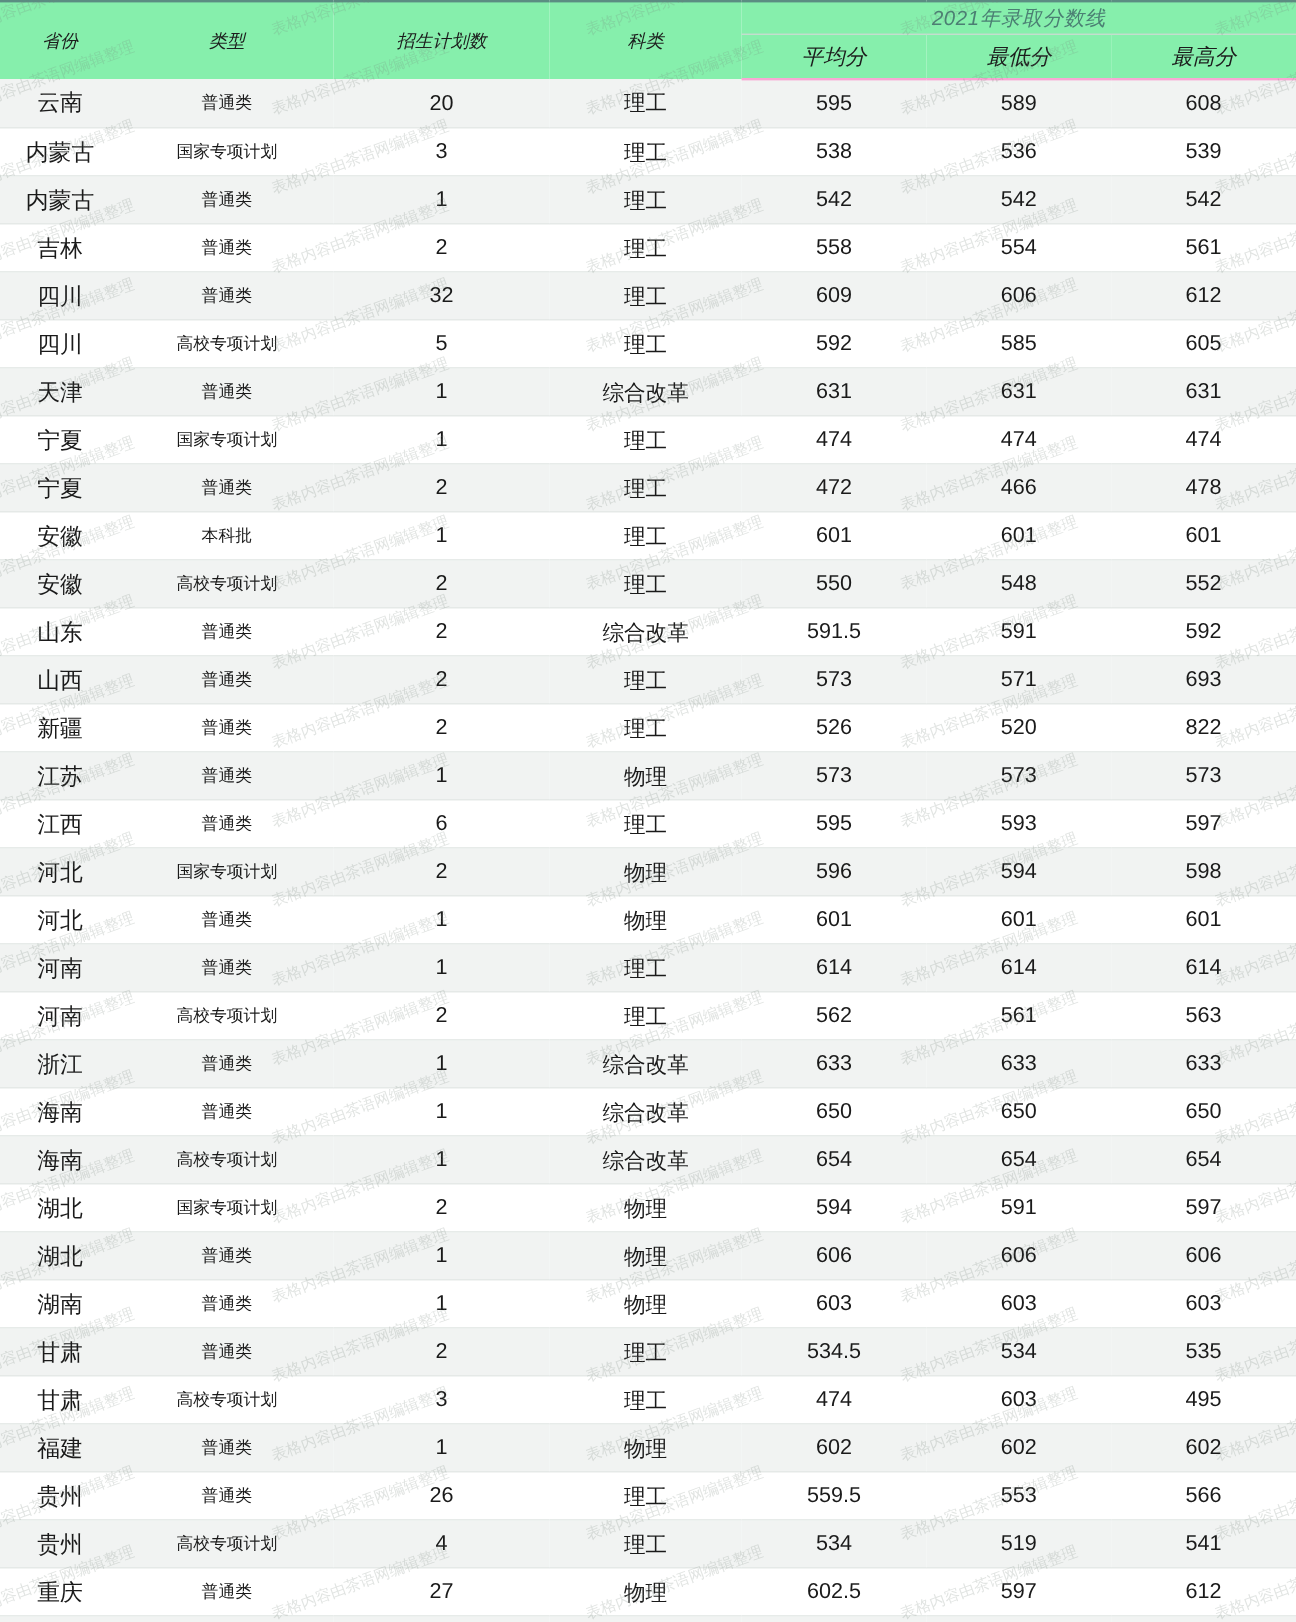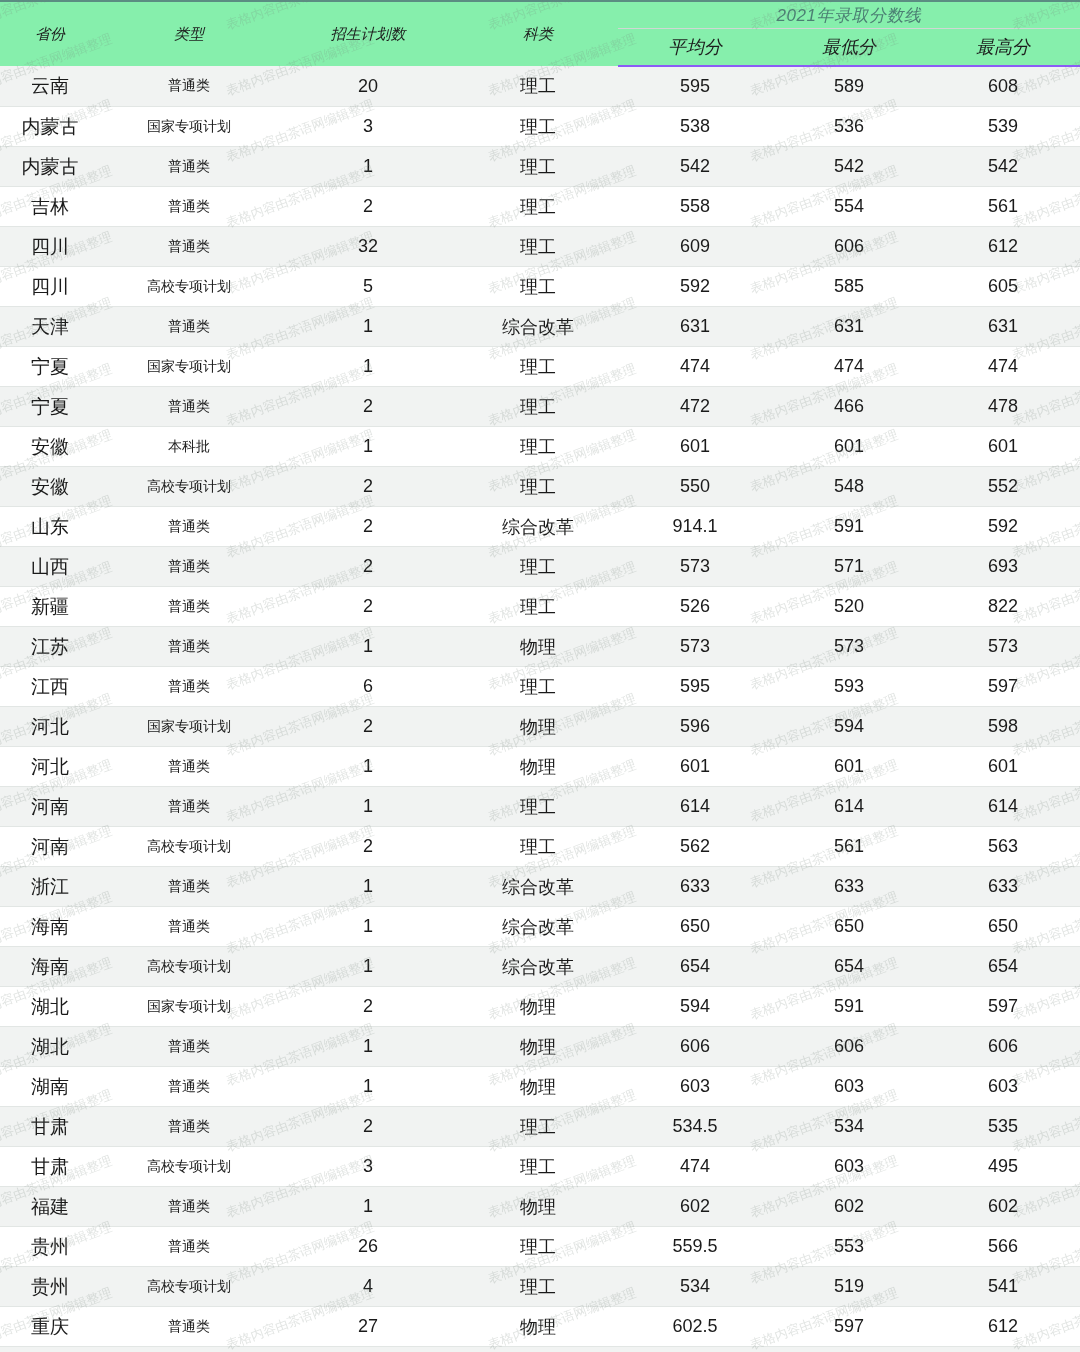--- a/index.html
+++ b/index.html
@@ -79,21 +79,21 @@
   }
   .hdr-sub {
     font-size: 18px;
     text-align: center;
     vertical-align: middle;
     height: 36px;
     color: #1c1c1c;
   }
   thead tr.top-rule th { border-top: 2px solid #5b8d82; }
   thead tr:last-child th,
-  thead tr.single-rule th { border-bottom: 2px solid #8b5cf6; }
+  thead tr.single-rule th { border-bottom: 2px solid #f9a8d4; }
 
   tbody td {
     height: 37px;
     text-align: center;
     vertical-align: middle;
     border-bottom: 1px solid #e2e6e4;
     background: transparent;
   }
   tbody tr:nth-child(odd) { background: #f1f3f2; }
   tbody tr:nth-child(even) { background: #ffffff; }
@@ -344,21 +344,21 @@
         <td class="subj">理工</td>
         <td class="num">550</td>
         <td class="num">548</td>
         <td class="num">552</td>
       </tr>
       <tr>
         <td class="prov">山东</td>
         <td class="type">普通类</td>
         <td class="plan">2</td>
         <td class="subj">综合改革</td>
-        <td class="num">914.1</td>
+        <td class="num">591.5</td>
         <td class="num">591</td>
         <td class="num">592</td>
       </tr>
       <tr>
         <td class="prov">山西</td>
         <td class="type">普通类</td>
         <td class="plan">2</td>
         <td class="subj">理工</td>
         <td class="num">573</td>
         <td class="num">571</td>

